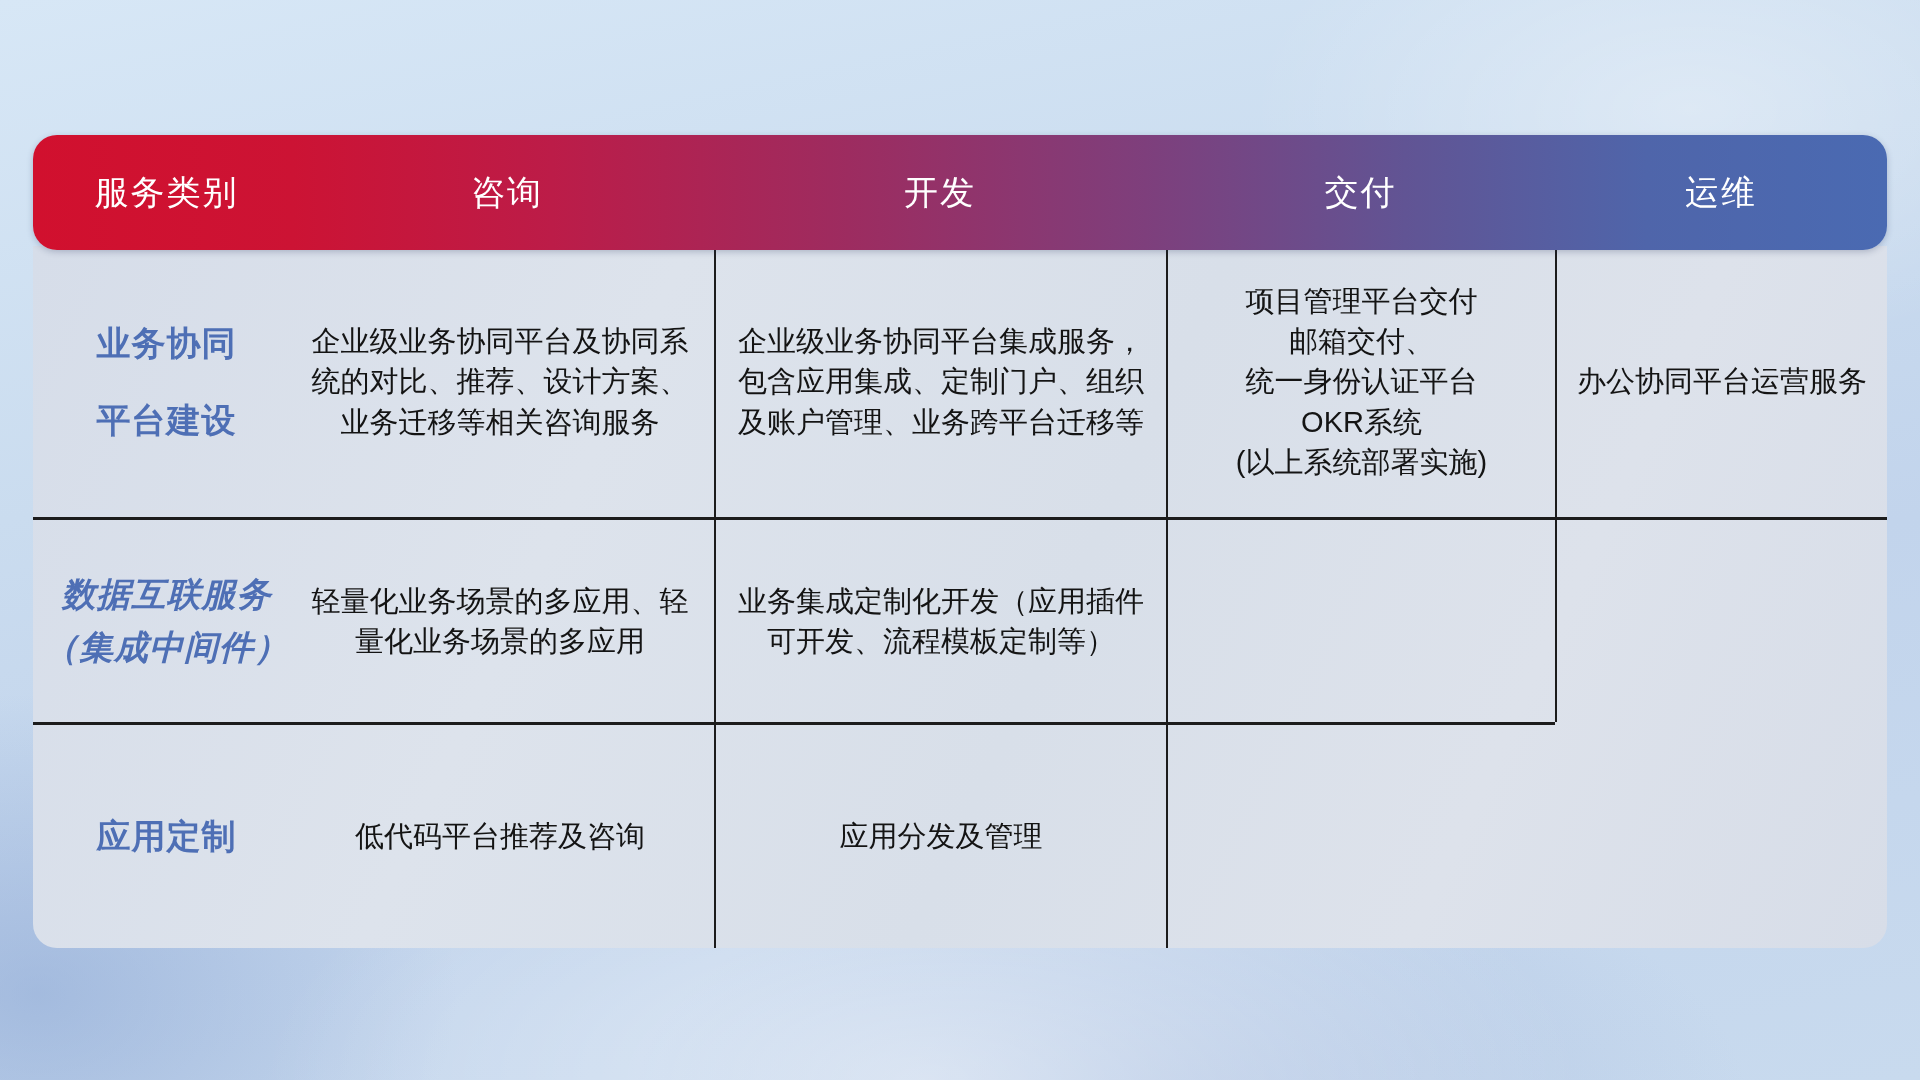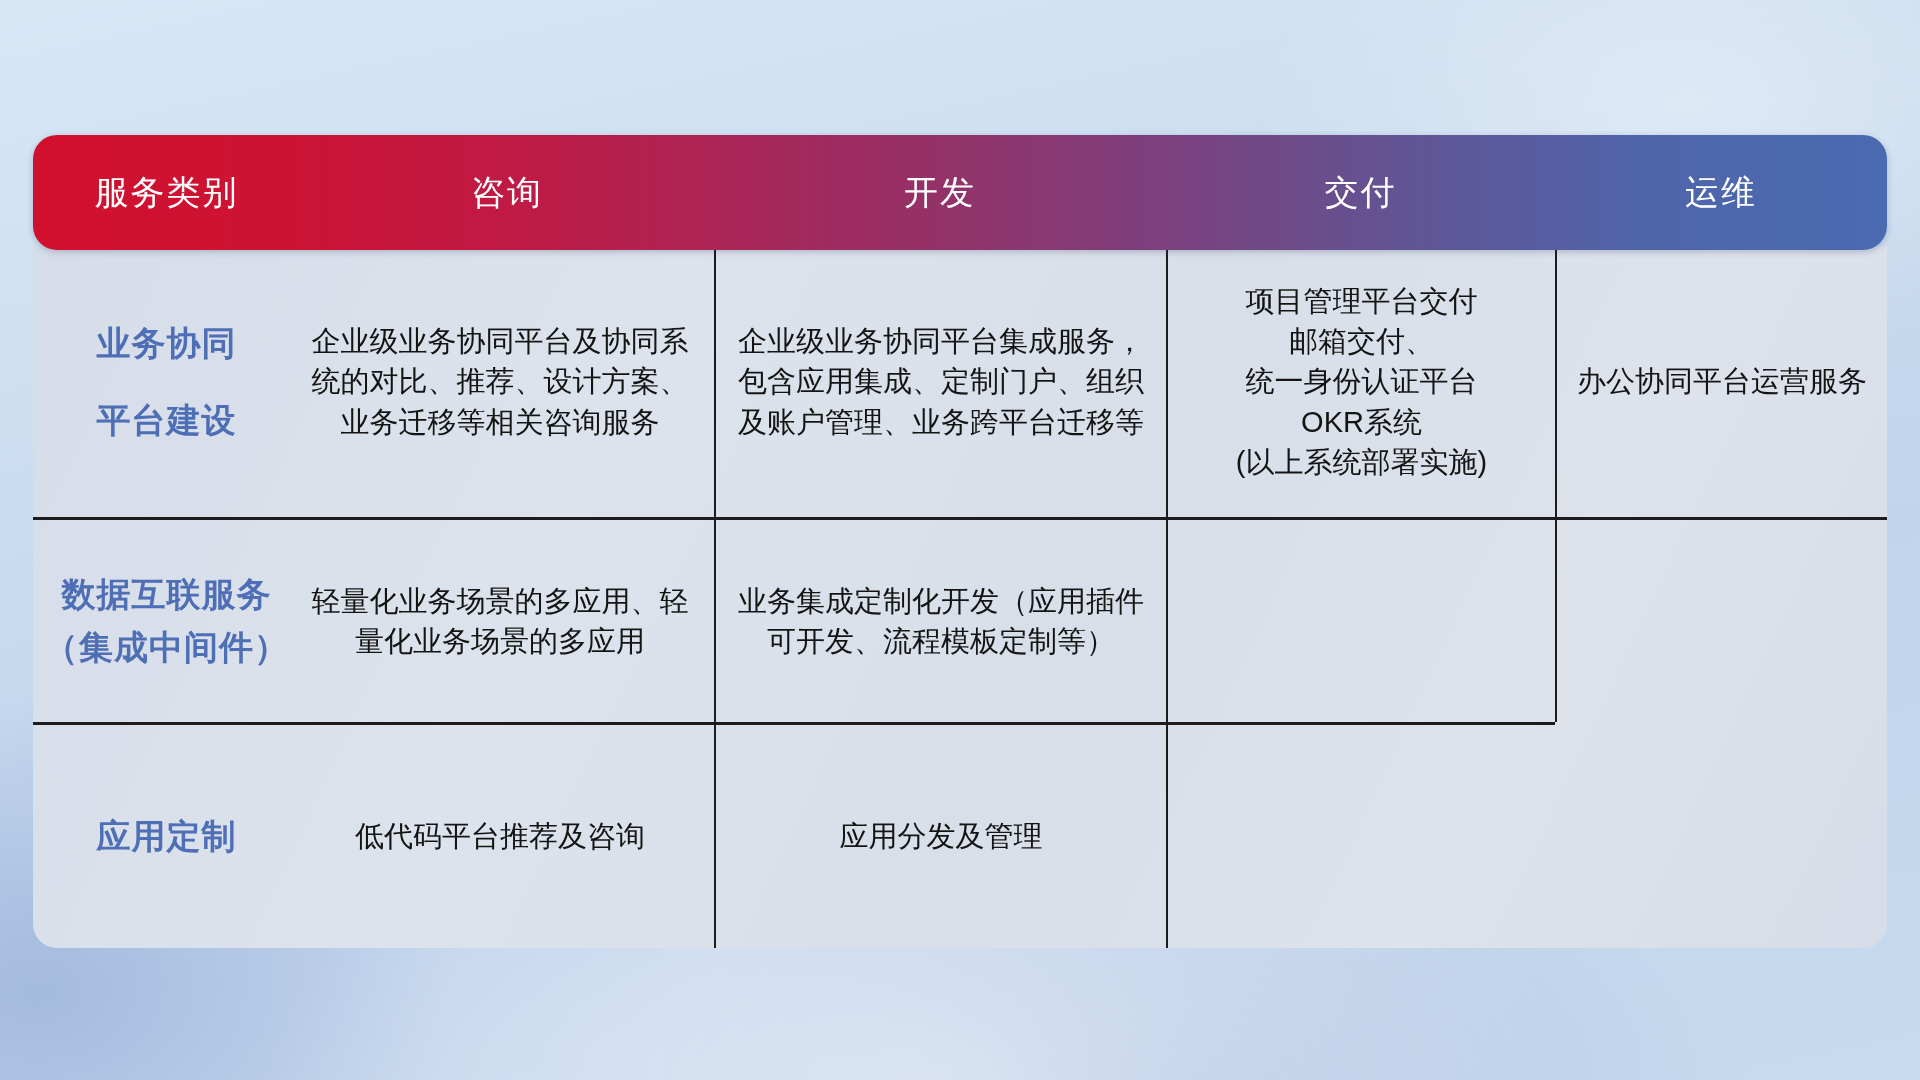--- a/index.html
+++ b/index.html
@@ -84,21 +84,21 @@
   
   .h-line { border-top: 3px solid #1c1c1c; }
 
   .cat {
     color: #4e6fb5;
     font-weight: bold;
     font-size: 34px;
     letter-spacing: 1px;
   }
   .cat-loose div { margin: 15px 0; }
-  .cat-tight div { margin: 3px 0; }
+  .cat-tight div { margin: 3px 0; font-style: italic; }
 
   .pad-sm { padding-left: 6px; padding-right: 20px; }
 </style>
 </head>
 <body>
 
 <div class="service-table">
 
   <div class="tbl-header">
     <div class="hcell">服务类别</div>

